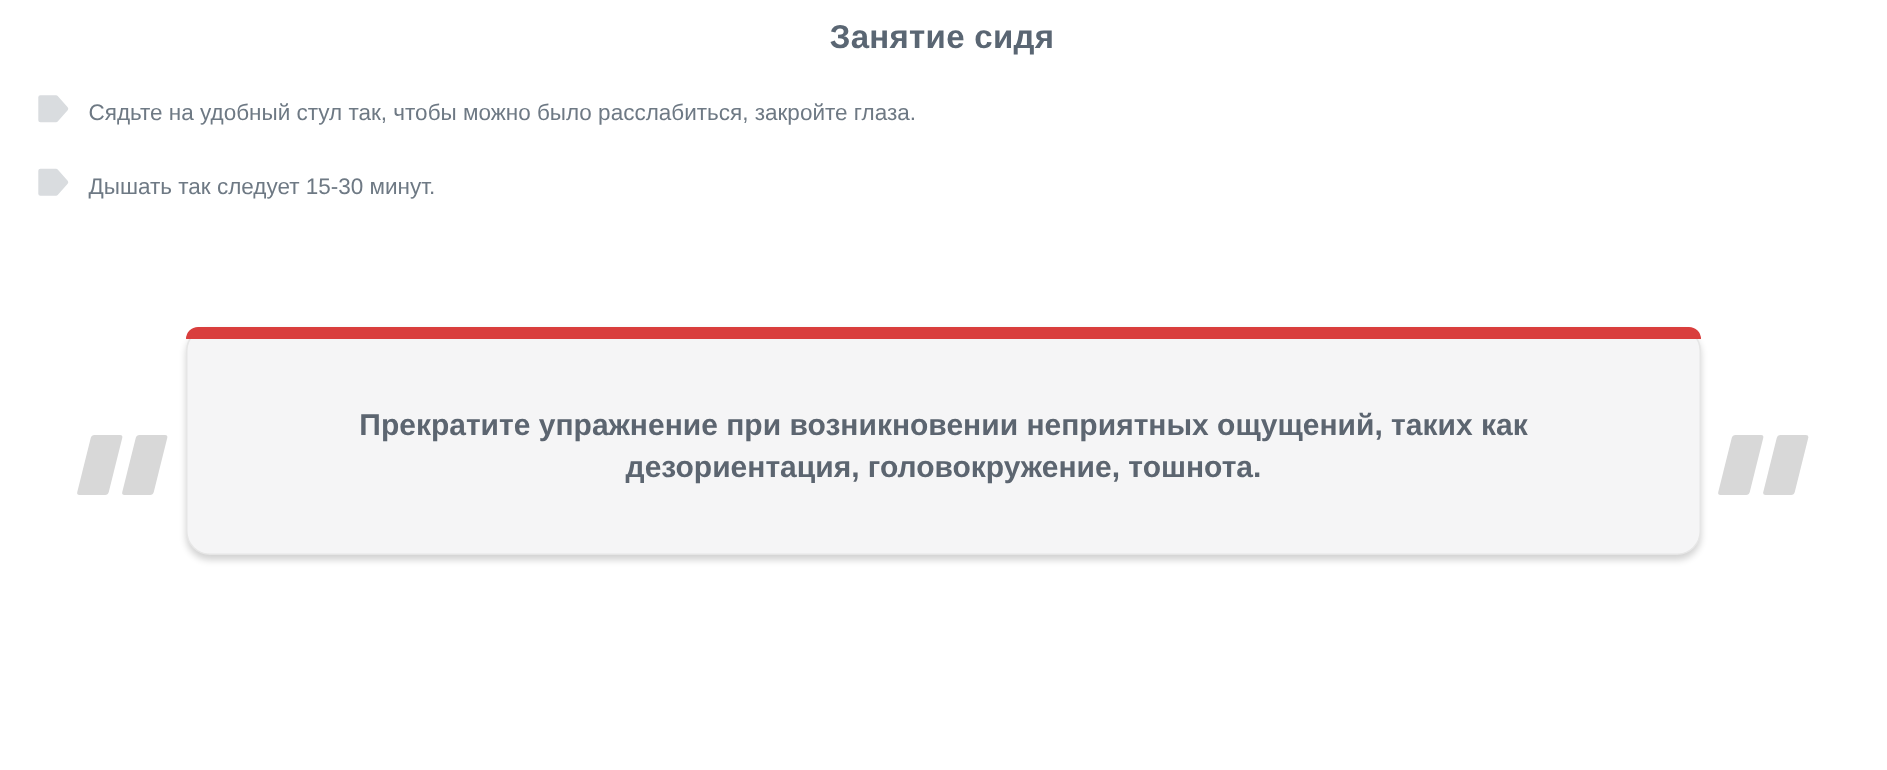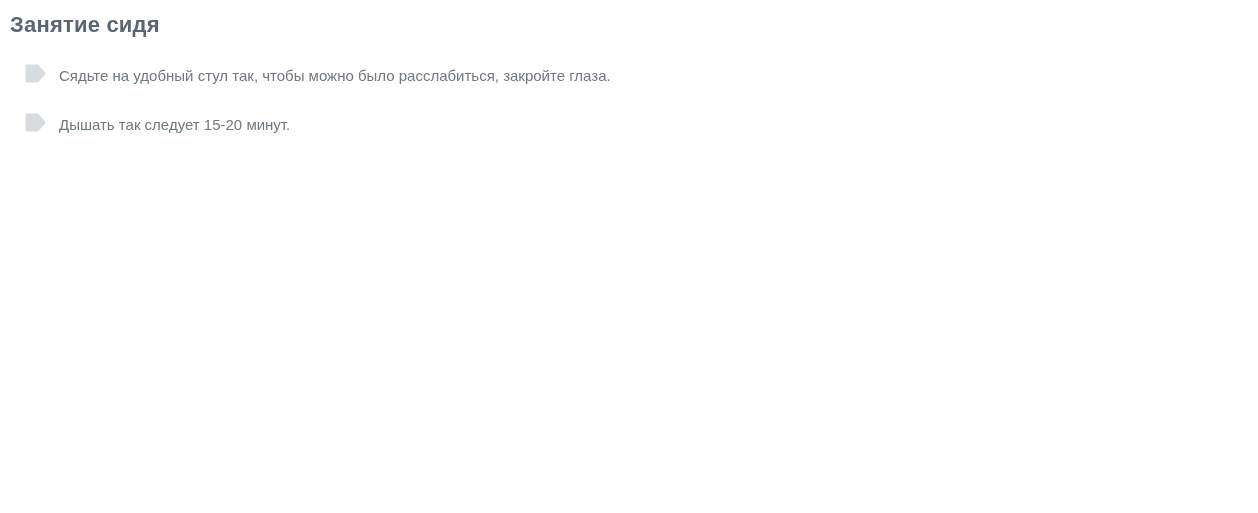--- a/index.html
+++ b/index.html
@@ -14,21 +14,21 @@
   *{margin:0;padding:0;box-sizing:border-box;}
   html,body{background:#ffffff;}
   body{
     width:1258px;height:513px;overflow:hidden;
     font-family:"Liberation Sans",sans-serif;
     position:relative;
   }
   .page{padding:10px 12px 0 10px;}
   h2.title{
     font-size:22px;font-weight:700;color:var(--heading);
-    letter-spacing:.2px;margin:2px 0 22px 0;
+    letter-spacing:.2px;margin:2px 0 22px 0;text-align:center;
   }
   p.item{
     font-size:15px;line-height:32px;color:var(--body-text);
     margin:0 0 17px 15px;
   }
   .tag{
     display:inline-block;vertical-align:-2px;margin-right:13px;
   }
   
   .quote-wrap{position:relative;margin-top:77px;height:180px;}
@@ -70,17 +70,25 @@
   <p class="item">
     <svg class="tag" width="21" height="19" viewBox="0 0 22 20">
       <path d="M2 2 H13 L20 10 L13 18 H2 Z" fill="#d9dcdf" stroke="#d9dcdf" stroke-width="3" stroke-linejoin="round"></path>
     </svg><span>Сядьте на удобный стул так, чтобы можно было расслабиться, закройте глаза.</span>
   </p>
 
 
   <p class="item">
     <svg class="tag" width="21" height="19" viewBox="0 0 22 20">
       <path d="M2 2 H13 L20 10 L13 18 H2 Z" fill="#d9dcdf" stroke="#d9dcdf" stroke-width="3" stroke-linejoin="round"></path>
-    </svg><span>Дышать так следует 15-20 минут.</span>
+    </svg><span>Дышать так следует 15-30 минут.</span>
   </p>
 
+  <div class="quote-wrap">
+    <div class="qmark left"><i></i><i></i></div>
+    <div class="quote-box">
+      <div class="red-bar"></div>
+      <p class="quote-text">Прекратите упражнение при возникновении неприятных ощущений, таких как дезориентация, головокружение, тошнота.</p>
+    </div>
+    <div class="qmark right"><i></i><i></i></div>
+  </div>
 
 </div>
 
 </body></html>

